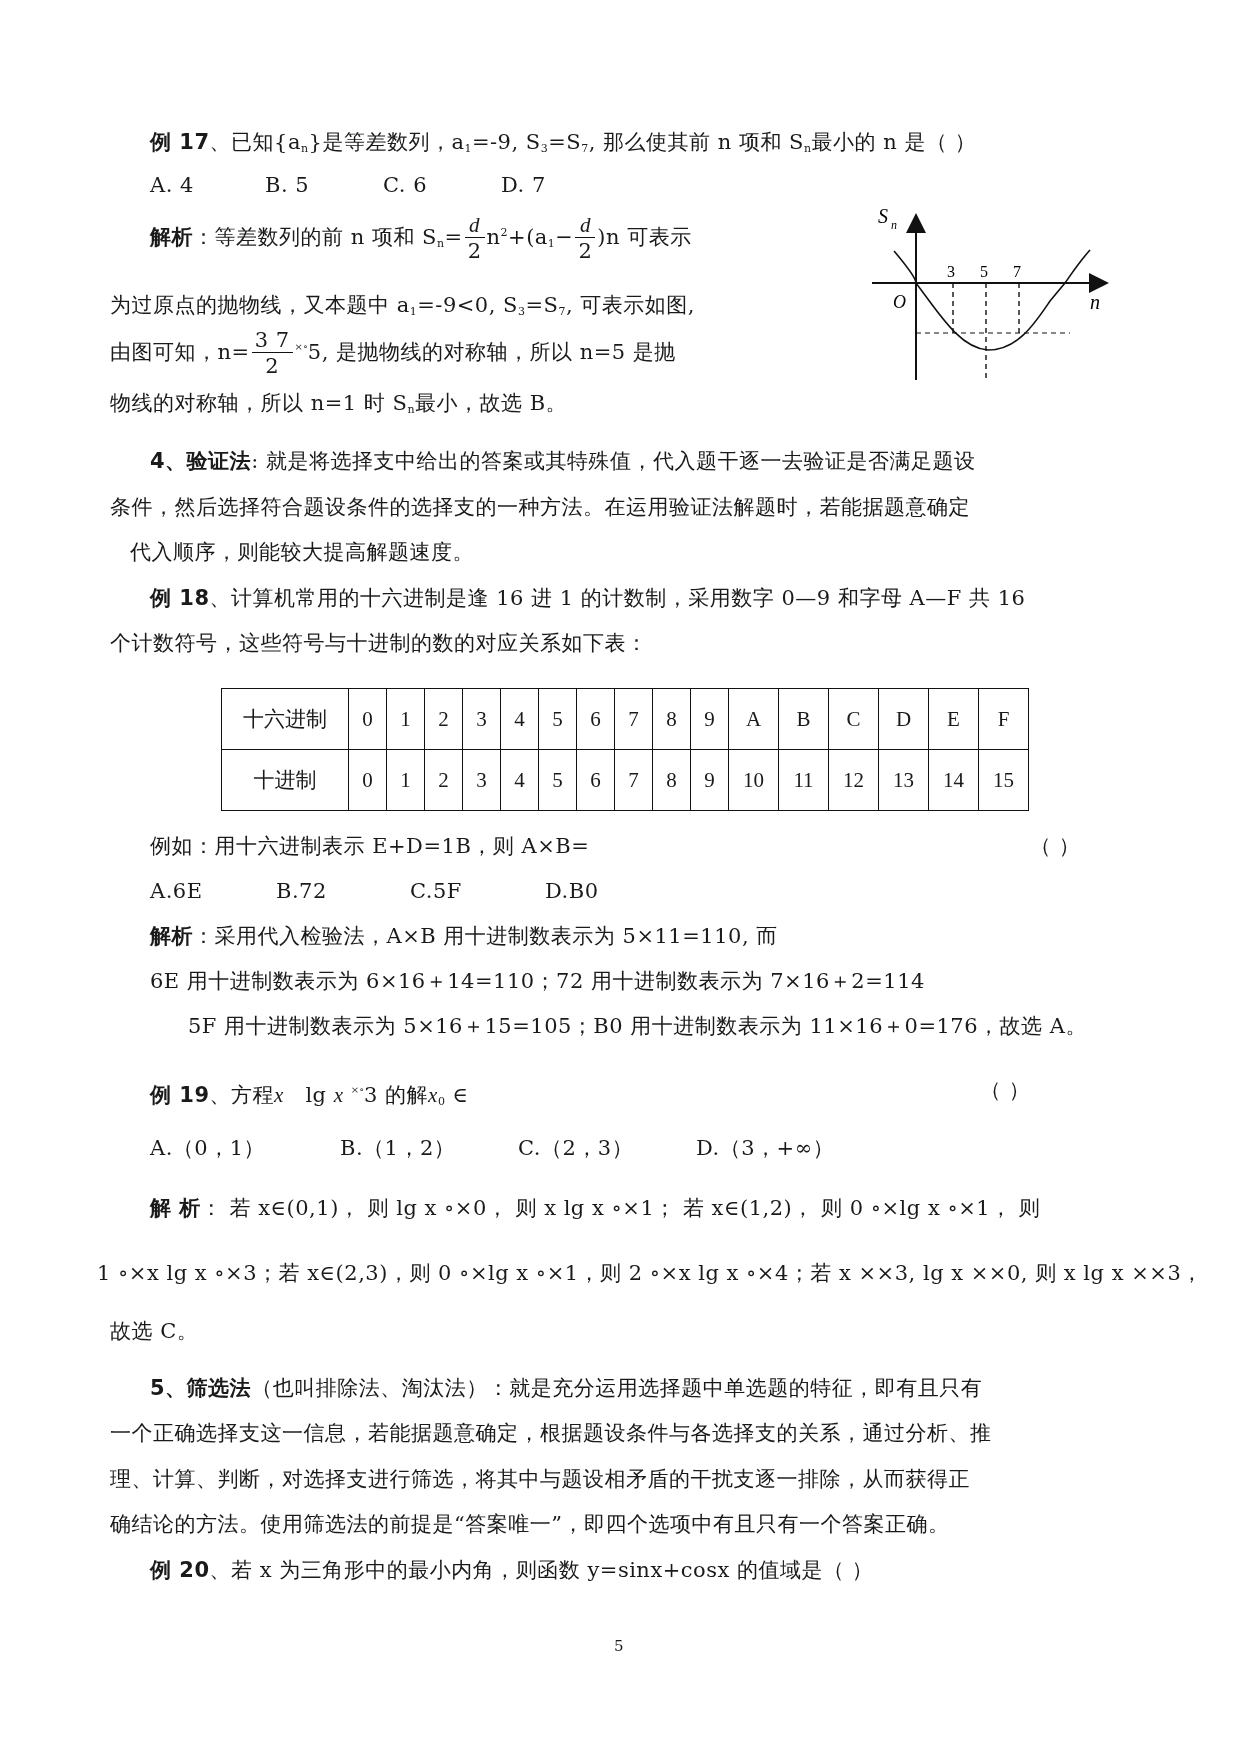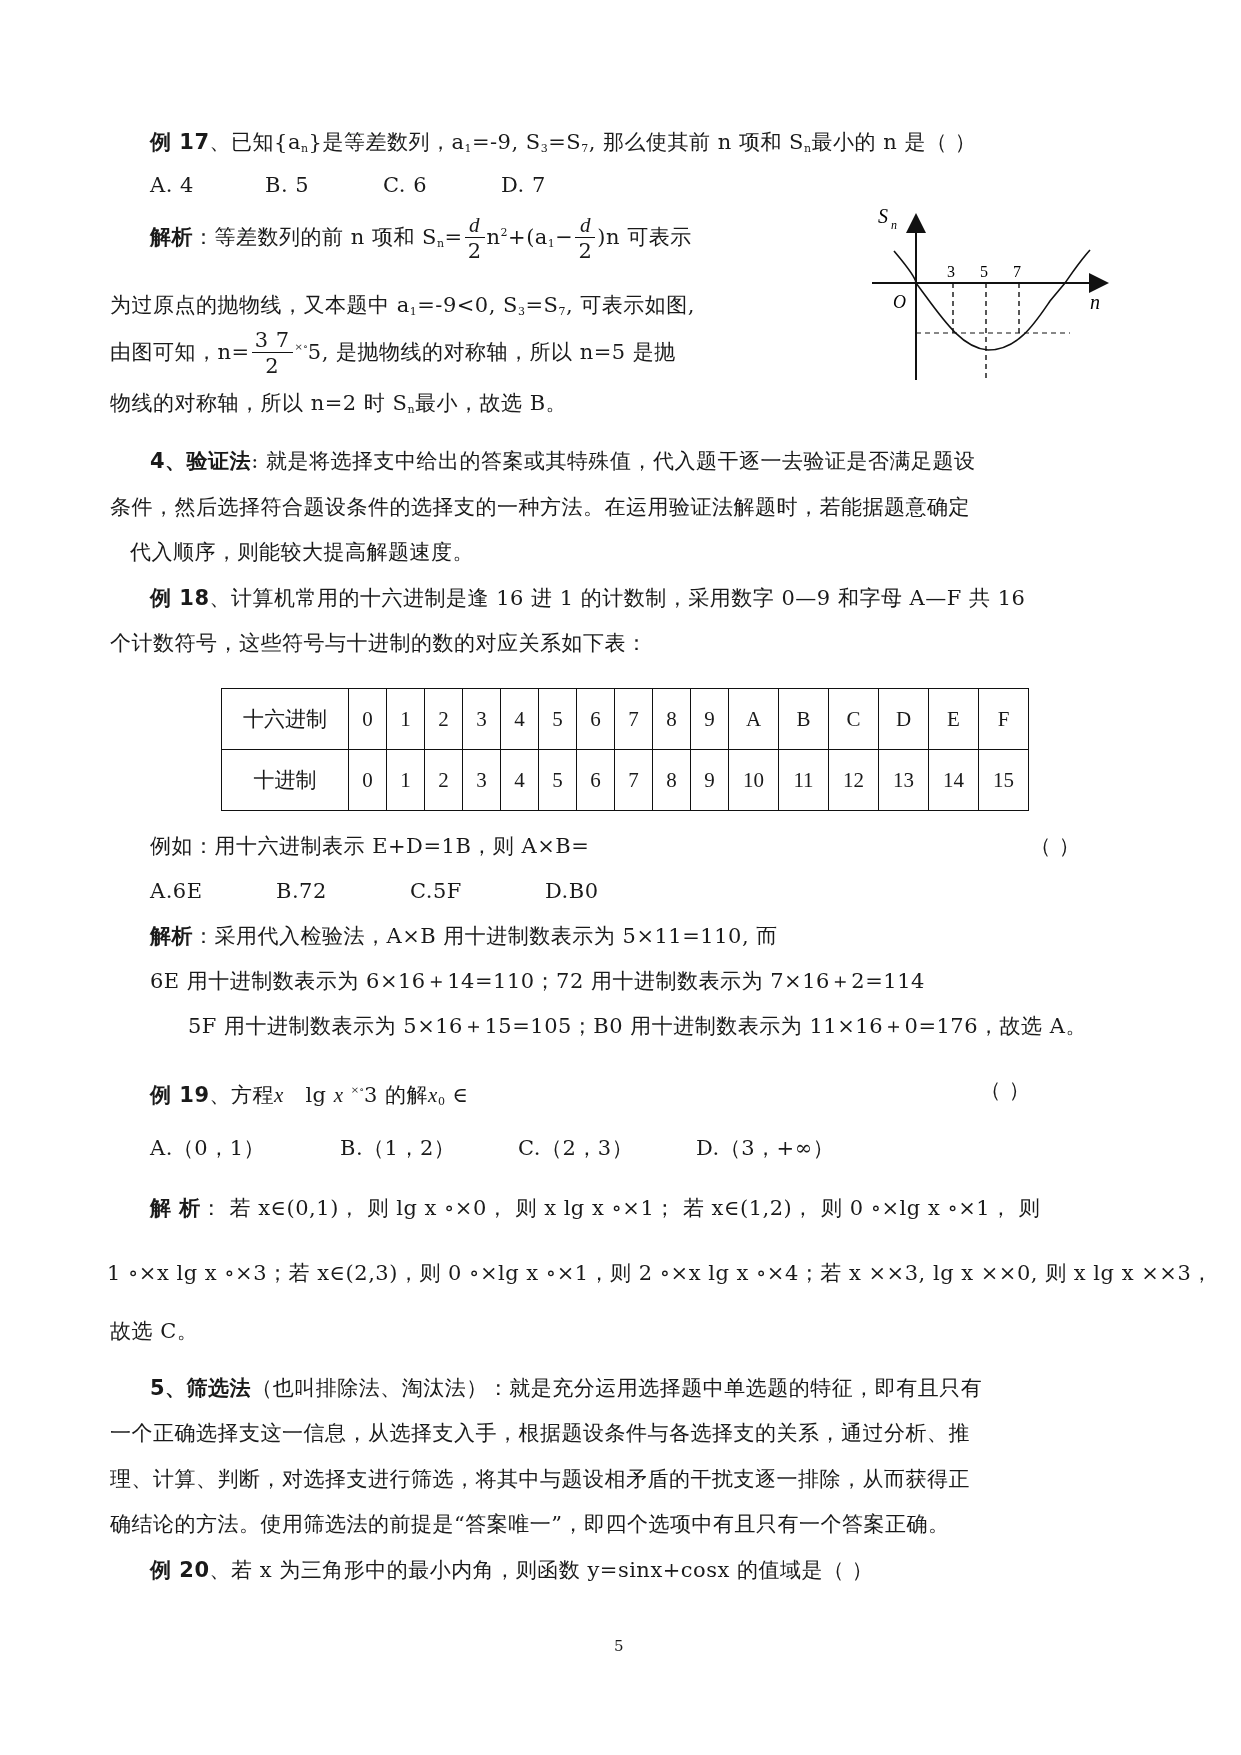--- a/index.html
+++ b/index.html
@@ -48,21 +48,21 @@
 <div class="line" style="left:150px; top:208px; line-height:50px;">
   <span class="bold">解析</span><span>：等差数列的前 n 项和 S</span><sub>n</sub><span>=</span><span class="frac"><span class="num it">d</span><span class="den">2</span></span><span>n</span><sup>2</sup><span>+(a</span><sub>1</sub><span>−</span><span class="frac"><span class="num it">d</span><span class="den">2</span></span><span>)n 可表示</span>
 </div>
 <div class="line" style="left:110px; top:290px;">
   <span>为过原点的抛物线，又本题中 a</span><sub>1</sub><span>=-9&lt;0,  S</span><sub>3</sub><span>=S</span><sub>7</sub><span>, 可表示如图,</span>
 </div>
 <div class="line" style="left:110px; top:322px; line-height:50px;">
   <span>由图可知，n=</span><span class="frac"><span class="num">3   7</span><span class="den">2</span></span><span class="glyph">×∘</span><span>5, 是抛物线的对称轴，所以 n=5 是抛</span>
 </div>
 <div class="line" style="left:110px; top:388px;">
-  <span>物线的对称轴，所以 n=2 时 S</span><sub>n</sub><span>最小，故选 B。</span>
+  <span>物线的对称轴，所以 n=1 时 S</span><sub>n</sub><span>最小，故选 B。</span>
 </div>
 
 <svg id="graph" viewBox="0 0 250 180">
   <defs>
     <marker id="arr" markerWidth="10" markerHeight="10" refX="8" refY="5" orient="auto">
       <path d="M0,0 L10,5 L0,10 z" fill="#111"></path>
     </marker>
   </defs>
   <line x1="56" y1="175" x2="56" y2="12" stroke="#111" stroke-width="2" marker-end="url(#arr)"></line>
   <line x1="12" y1="78" x2="245" y2="78" stroke="#111" stroke-width="2" marker-end="url(#arr)"></line>
@@ -148,27 +148,27 @@
 <div class="line" style="left:150px; top:1075px;">
   <span class="bold">例 19</span><span>、方程</span><span class="it">x</span>&nbsp;&nbsp;&nbsp;<span>lg</span> <span class="it">x</span> <span class="glyph">×∘</span><span>3 的解</span><span class="it">x</span><sub>0</sub><span> ∈</span>
 </div>
 <div class="line" style="left:980px; top:1075px;">（  ）</div>
 <div class="line" style="left:150px; top:1133px;">
   <span class="opt" style="width:190px">A.（0，1）</span><span class="opt" style="width:178px">B.（1，2）</span><span class="opt" style="width:178px">C.（2，3）</span><span class="opt">D.（3，+∞）</span>
 </div>
 <div class="line" style="left:150px; top:1193px;">
   <span class="bold">解 析</span><span>： 若  x∈(0,1)，  则  lg x ∘×0，  则  x   lg x ∘×1；  若  x∈(1,2)，  则  0 ∘×lg x ∘×1，  则</span>
 </div>
-<div class="line" style="left:107px; top:1258px;">1 ∘×x   lg x ∘×3；若 x∈(2,3)，则 0 ∘×lg x ∘×1，则 2 ∘×x   lg x ∘×4；若 x ××3, lg x ××0, 则 x   lg x ××3，</div>
+<div class="line" style="left:97px; top:1258px;">1 ∘×x   lg x ∘×3；若 x∈(2,3)，则 0 ∘×lg x ∘×1，则 2 ∘×x   lg x ∘×4；若 x ××3, lg x ××0, 则 x   lg x ××3，</div>
 <div class="line" style="left:110px; top:1316px;">故选 C。</div>
 
 <div class="line" style="left:150px; top:1373px;">
   <span class="bold">5、筛选法</span><span>（也叫排除法、淘汰法）：就是充分运用选择题中单选题的特征，即有且只有</span>
 </div>
-<div class="line" style="left:110px; top:1418px;">一个正确选择支这一信息，从选择支入手，根据题设条件与各选择支的关系，通过分析、推</div>
+<div class="line" style="left:110px; top:1418px;">一个正确选择支这一信息，若能据题意确定，根据题设条件与各选择支的关系，通过分析、推</div>
 <div class="line" style="left:110px; top:1464px;">理、计算、判断，对选择支进行筛选，将其中与题设相矛盾的干扰支逐一排除，从而获得正</div>
 <div class="line" style="left:110px; top:1509px;">确结论的方法。使用筛选法的前提是“答案唯一”，即四个选项中有且只有一个答案正确。</div>
 
 <div class="line" style="left:150px; top:1555px;">
   <span class="bold">例 20</span><span>、若 x 为三角形中的最小内角，则函数 y=sinx+cosx 的值域是（      ）</span>
 </div>
 
 <div class="pagenum">5</div>
 
 </body></html>

